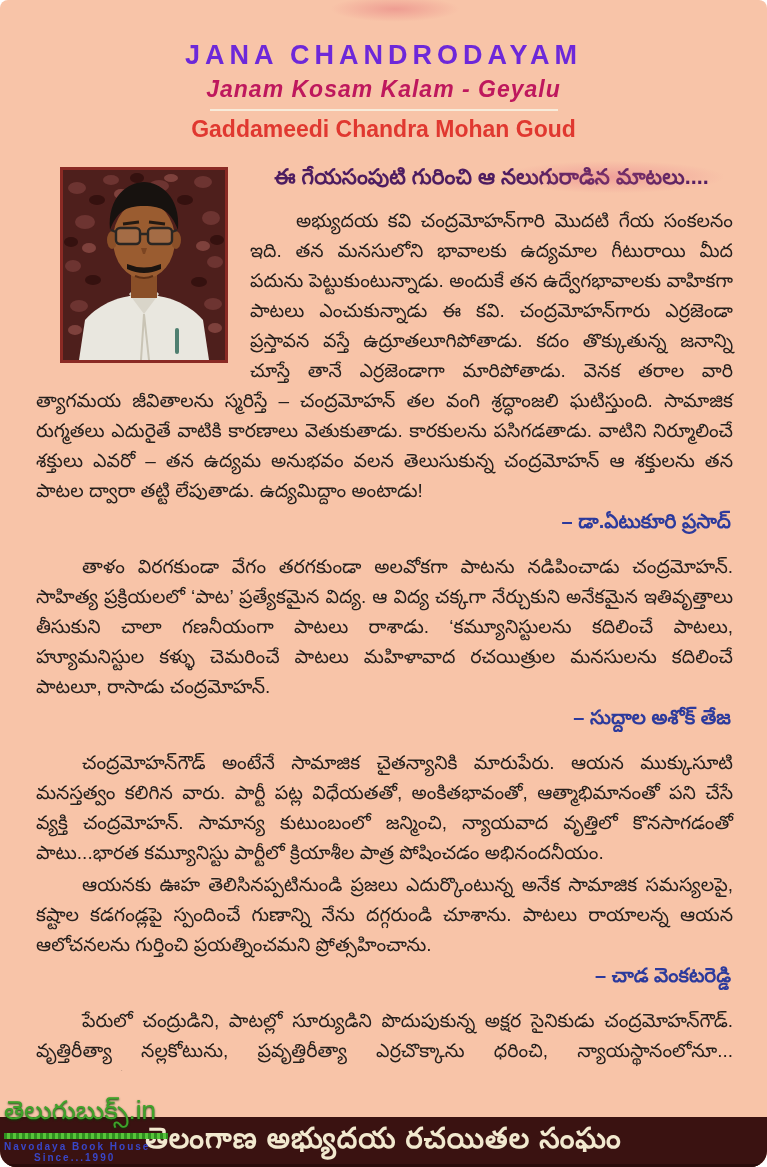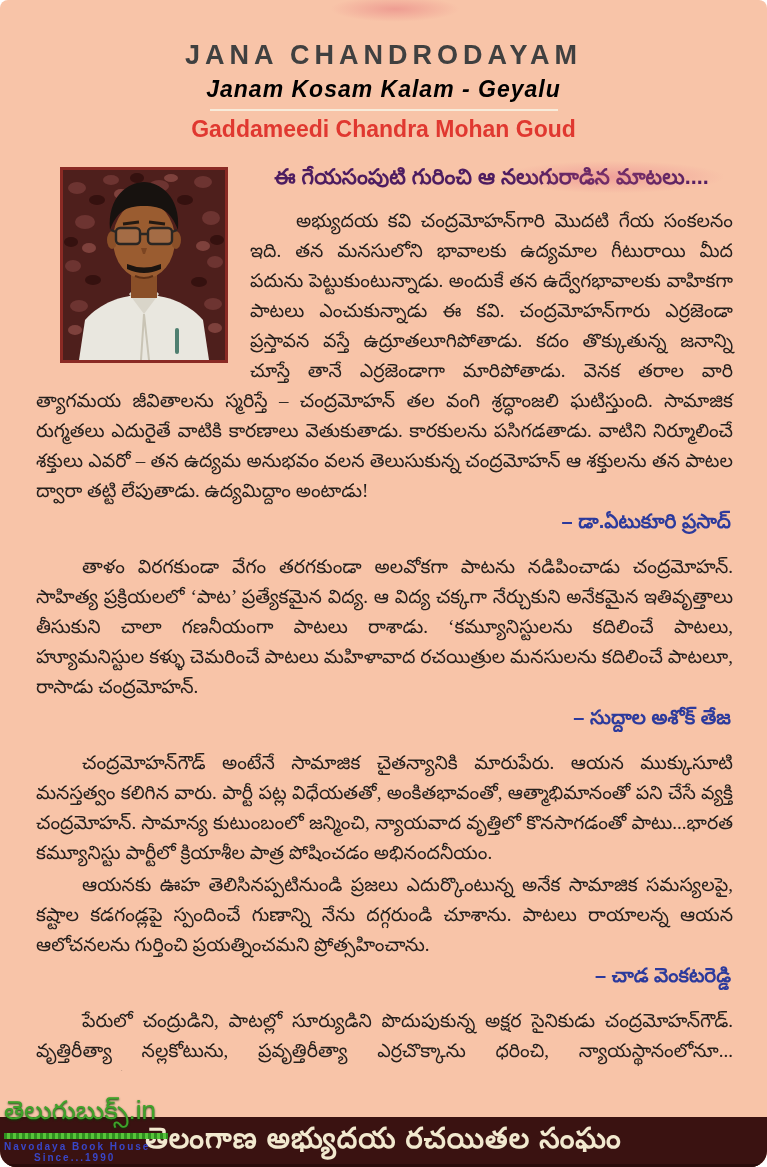--- a/index.html
+++ b/index.html
@@ -7,42 +7,42 @@
     position:relative; width:767px; height:1167px; overflow:hidden;
     background:#f8c4a8;
     border-radius:8px 8px 16px 16px;
     font-family:"Liberation Sans", sans-serif;
   }
   .top-smudge {
     position:absolute; left:330px; top:-4px; width:130px; height:26px;
     background:radial-gradient(ellipse at center, rgba(226,110,120,.45), rgba(226,110,120,0) 70%);
   }
   header { text-align:center; padding-top:40px; position:relative; }
-  .title-en { color:#404040; font-size:27px; font-weight:bold; letter-spacing:5px; }
-  .subtitle-en { color:#000000; font-size:23px; font-style:italic; font-weight:bold; margin-top:5px; letter-spacing:1px; }
+  .title-en { color:#6d28d9; font-size:27px; font-weight:bold; letter-spacing:5px; }
+  .subtitle-en { color:#be185d; font-size:23px; font-style:italic; font-weight:bold; margin-top:5px; letter-spacing:1px; }
   .header-rule { width:348px; height:2px; background:#f8ecdb; margin:6px auto 5px auto; }
   .author-en { color:#e03830; font-size:23px; font-weight:bold; }
 
   .content { padding:16px 34px 0 36px; height:912px; overflow:hidden; }
   .photo {
     float:left; width:168px; height:196px; margin:8px 22px 8px 24px;
     border:3px solid #8a2a24; box-sizing:border-box; background:#56221e;
   }
   .photo svg { display:block; width:100%; height:100%; }
   .section-heading {
     position:relative; text-align:center; color:#4d1c60;
     font-size:21.5px; font-weight:bold; margin:6px 0 12px 0;
   }
   .heading-smudge {
     position:absolute; right:10px; top:-4px; width:220px; height:32px;
     background:radial-gradient(ellipse at center, rgba(224,92,124,.35), rgba(224,92,124,0) 72%);
   }
   .para {
     text-align:justify; font-size:19px; line-height:1.58; color:#241f1c;
-    text-indent:46px; margin:0 0 2px 0;font-family:Liberation Serif, serif;
+    text-indent:46px; margin:0 0 2px 0;
   }
   .attr {
     text-align:right; color:#2c3a9c; font-size:20px; font-weight:bold;
     margin:4px 2px 14px 0;
   }
 
   .footer-strip {
     position:absolute; left:0; right:0; bottom:0; height:50px;
     background:#3a1211; display:flex; align-items:center; justify-content:center;
     box-shadow:0 -3px 0 #2a0c0b inset;

